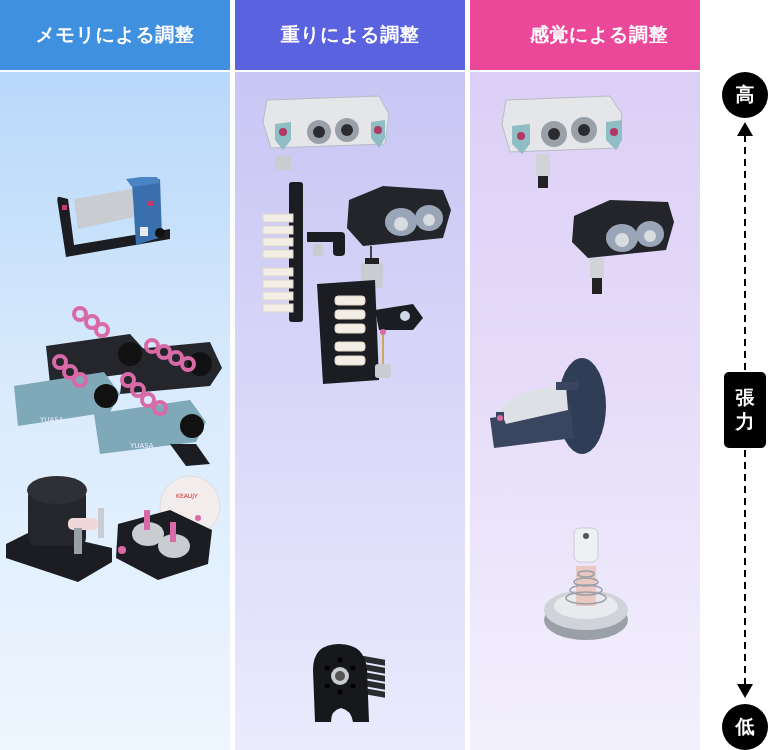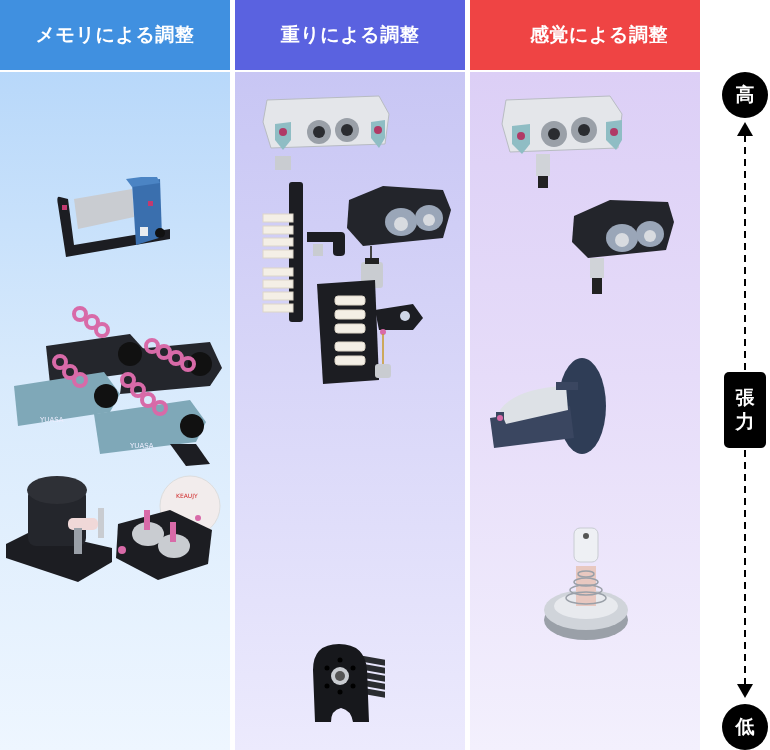--- a/index.html
+++ b/index.html
@@ -14,21 +14,21 @@
   .col-header {
     position: absolute; left: 0; top: 0; width: 230px; height: 70px;
     display: flex; align-items: center; justify-content: center;
     color: #ffffff; font-size: 19px; font-weight: bold; letter-spacing: 0.5px;
   }
   .col-body {
     position: absolute; left: 0; top: 72px; width: 230px; height: 678px;
   }
   .col-1 .col-header { background: #4090e0; }
   .col-2 .col-header { background: #5a62e0; }
-  .col-3 .col-header { background: #ef4444; padding-left: 28px; }
+  .col-3 .col-header { background: #ec4899; padding-left: 28px; }
   .col-1 .col-body { background: linear-gradient(to bottom, #b8d8fa 0%, #d8eafc 45%, #eef6ff 100%); }
   .col-2 .col-body { background: linear-gradient(to bottom, #c8c6f4 0%, #d8d6f8 45%, #eceafd 100%); }
   .col-3 .col-body { background: linear-gradient(to bottom, #dccff6 0%, #e6dcf9 45%, #f3f0fd 100%); }
 
   .product { position: absolute; }
 
   
   .axis { position: absolute; left: 700px; top: 0; width: 70px; height: 750px; }
   .axis-circle {
     position: absolute; left: 22px; width: 46px; height: 46px; border-radius: 50%;

